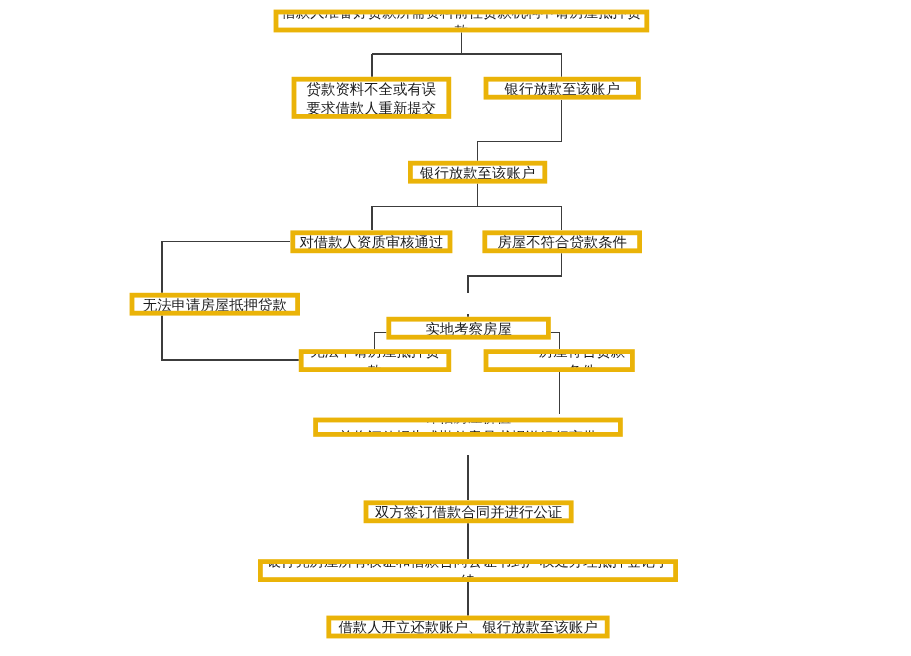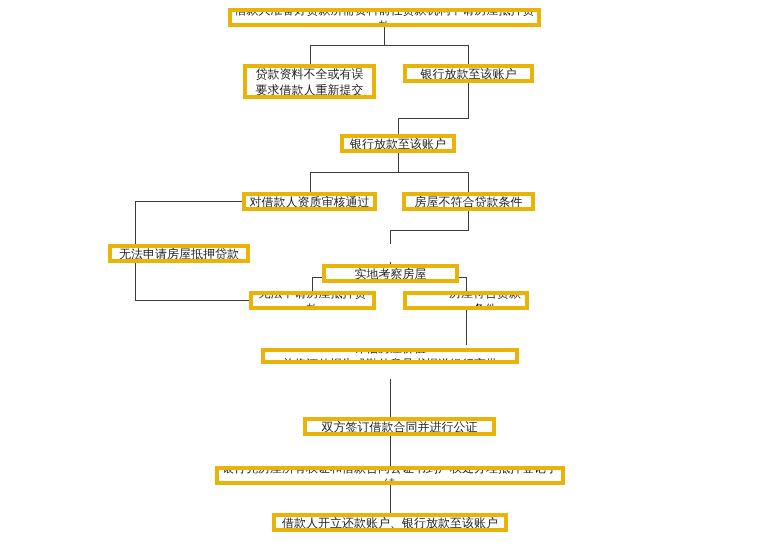--- a/index.html
+++ b/index.html
@@ -91,19 +91,19 @@
 
   <div class="node" style="left:322px; top:244px; width:137px; height:19px;margin-top:20px;">实地考察房屋</div>
 
   <div class="node" style="left:249px; top:291px; width:127px; height:19px;">无法申请房屋抵押贷款</div>
 
   <div class="node" style="left:403px; top:291px; width:126px; height:19px;padding-left:38px;">房屋符合贷款条件</div>
 
   <div class="node" style="left:261px; top:348px; width:258px; height:16px;">评估房屋价值
 并将评估报告或勘估意见书报送银行审批</div>
 
-  <div class="node" style="left:303px; top:417px; width:193px; height:19px;">双方签订借款合同并进行公证</div>
+  <div class="node" style="left:303px; top:417px; width:175px; height:19px;">双方签订借款合同并进行公证</div>
 
   <div class="node" style="left:215px; top:466px; width:350px; height:19px;">银行凭房屋所有权证和借款合同公证书到产权处办理抵押登记手续</div>
 
   <div class="node" style="left:272px; top:513px; width:236px; height:19px;">借款人开立还款账户、银行放款至该账户</div>
 
 </div>
 
 </body></html>

